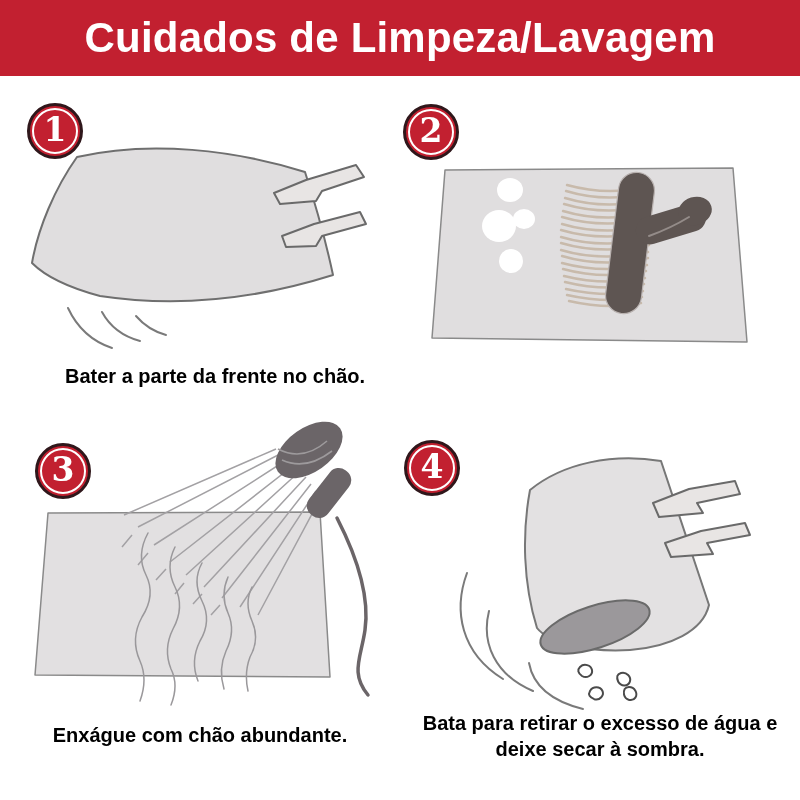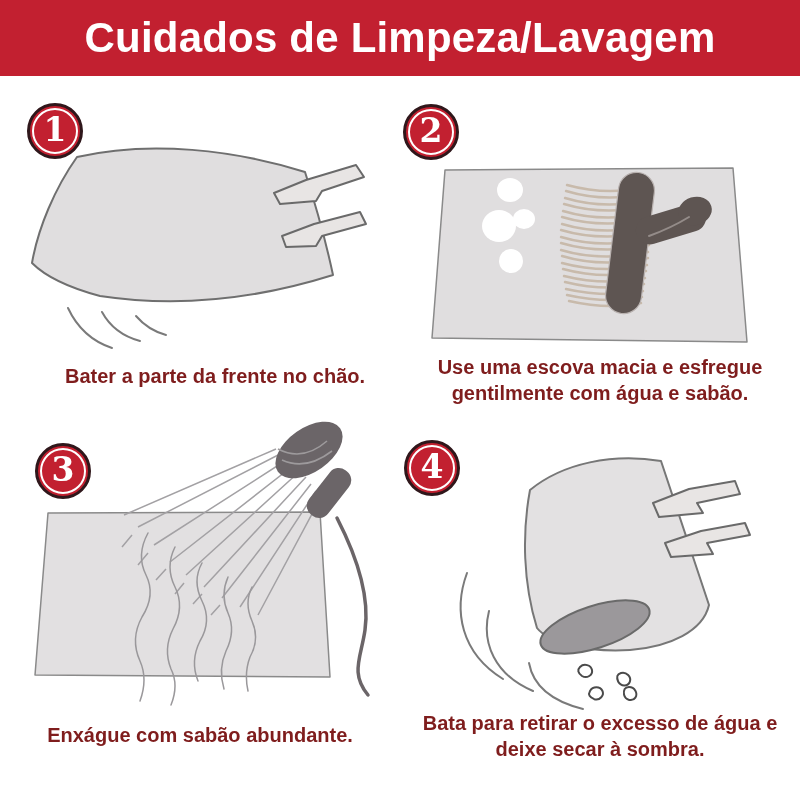--- a/index.html
+++ b/index.html
@@ -27,21 +27,21 @@
   .badge .num { position:absolute; inset:0; display:flex; align-items:center; justify-content:center;
                 color:#fff; font-family:"DejaVu Serif", serif; font-weight:bold; font-size:33px;
                 line-height:1; z-index:1; padding-bottom:3px; }
   .step-1 .badge { left:27px; top:27px; }
   .step-2 .badge { left:3px;  top:28px; }
   .step-3 .badge { left:35px; top:37px; }
   .step-4 .badge { left:4px;  top:34px; }
 
   
   .caption { position:absolute; left:0; right:0; margin:0 auto; text-align:center;
-             font-weight:bold; font-size:20px; color:#7f1d1d; line-height:1.32; }
+             font-weight:bold; font-size:20px; color:#000000; line-height:1.32; }
   .step-1 .caption { top:287px; left:30px; }
   .step-2 .caption { top:278px; max-width:352px; }
   .step-3 .caption { top:316px; }
   .step-4 .caption { top:304px; max-width:382px; }
 
   
   .illu { position:absolute; }
   .step-1 .illu { left:0;    top:62px; }
   .step-2 .illu { left:15px; top:84px; }
   .step-3 .illu { left:20px; top:9px;  }
@@ -88,21 +88,20 @@
         <ellipse cx="96" cy="101" rx="12" ry="12"></ellipse>
       </g>
       <path fill="none" stroke="#C8BAAB" stroke-width="2.4" stroke-linecap="round" d="M152 25 Q192 36 230 27 M151 31 Q191 43 231 33 M150 38 Q190 50 232 40 M149 44 Q189 56 233 46 M148 51 Q188 63 233 53 M147 57 Q187 69 234 59 M147 64 Q187 76 234 66 M146 70 Q186 82 234 72 M146 77 Q186 89 234 79 M146 83 Q186 95 234 85 M146 90 Q186 102 233 92 M147 96 Q187 108 233 98 M147 103 Q187 114 232 105 M148 109 Q188 120 231 111 M149 116 Q189 126 230 118 M150 122 Q190 132 229 124 M151 129 Q191 138 228 131 M152 135 Q192 144 227 137 M154 141 Q193 150 226 143"></path>
       <g fill="#5E5552">
         <rect x="197" y="12" width="36" height="142" rx="18" transform="rotate(7 215 83)" stroke="#B9B2B0" stroke-width="1.2"></rect>
         <rect x="220" y="50" width="72" height="28" rx="14" transform="rotate(-17 256 64)"></rect>
         <ellipse cx="280" cy="51" rx="17" ry="14" transform="rotate(-17 280 51)"></ellipse>
       </g>
       <path d="M234 76 Q256 68 274 57" fill="none" stroke="#948C89" stroke-width="2" stroke-linecap="round"></path>
     </svg>
-    <p class="caption">Use uma escova macia e esfregue gentilmente com água e sabão.</p>
   </section>
 
   <section class="step step-3">
     <div class="badge">
       <span class="num">3</span>
     </div>
     <svg class="illu" width="370" height="300" viewBox="0 0 370 300">
       <path d="M28 98 L300 97 L310 262 L15 260 Z" fill="#E2E0E1" stroke="#8A8A8A" stroke-width="1.5" stroke-linejoin="round"></path>
       <g stroke="#A3A1A4" stroke-width="1.5" fill="none">
         <path d="M256 34 L104 100 M262 38 L118 112 M268 44 L134 130 M274 50 L150 147 M280 56 L166 160 M286 62 L184 172 M291 69 L202 183 M296 76 L220 192 M300 84 L238 200"></path>
@@ -115,21 +114,21 @@
         <path d="M208 162 q-8 18 0 36 q8 18 -2 38 q-8 18 -2 38"></path>
         <path d="M232 172 q-8 16 0 34 q8 18 -2 36 q-6 16 -2 34"></path>
       </g>
       <g>
         <rect x="297" y="50" width="24" height="56" rx="11" transform="rotate(38 309 78)" fill="#6B6568"></rect>
         <ellipse cx="289" cy="35" rx="38" ry="22" transform="rotate(-35 289 35)" fill="#6B6568"></ellipse>
         <path d="M262 45 Q286 56 312 36 M258 34 Q283 47 307 26" fill="none" stroke="#9D9A9C" stroke-width="1.6"></path>
         <path d="M317 103 C335 138 350 180 345 215 C341 243 330 258 348 280" fill="none" stroke="#6B6568" stroke-width="3.5" stroke-linecap="round"></path>
       </g>
     </svg>
-    <p class="caption">Enxágue com sabão abundante.</p>
+    <p class="caption">Enxágue com chão abundante.</p>
   </section>
 
   <section class="step step-4">
     <div class="badge">
       <span class="num">4</span>
     </div>
     <svg class="illu" width="330" height="300" viewBox="0 0 330 300">
       <g fill="none" stroke="#7A7A7A" stroke-width="2" stroke-linecap="round">
         <path d="M22 148 C8 186 16 228 58 254"></path>
         <path d="M44 186 C36 218 50 250 88 266"></path>

